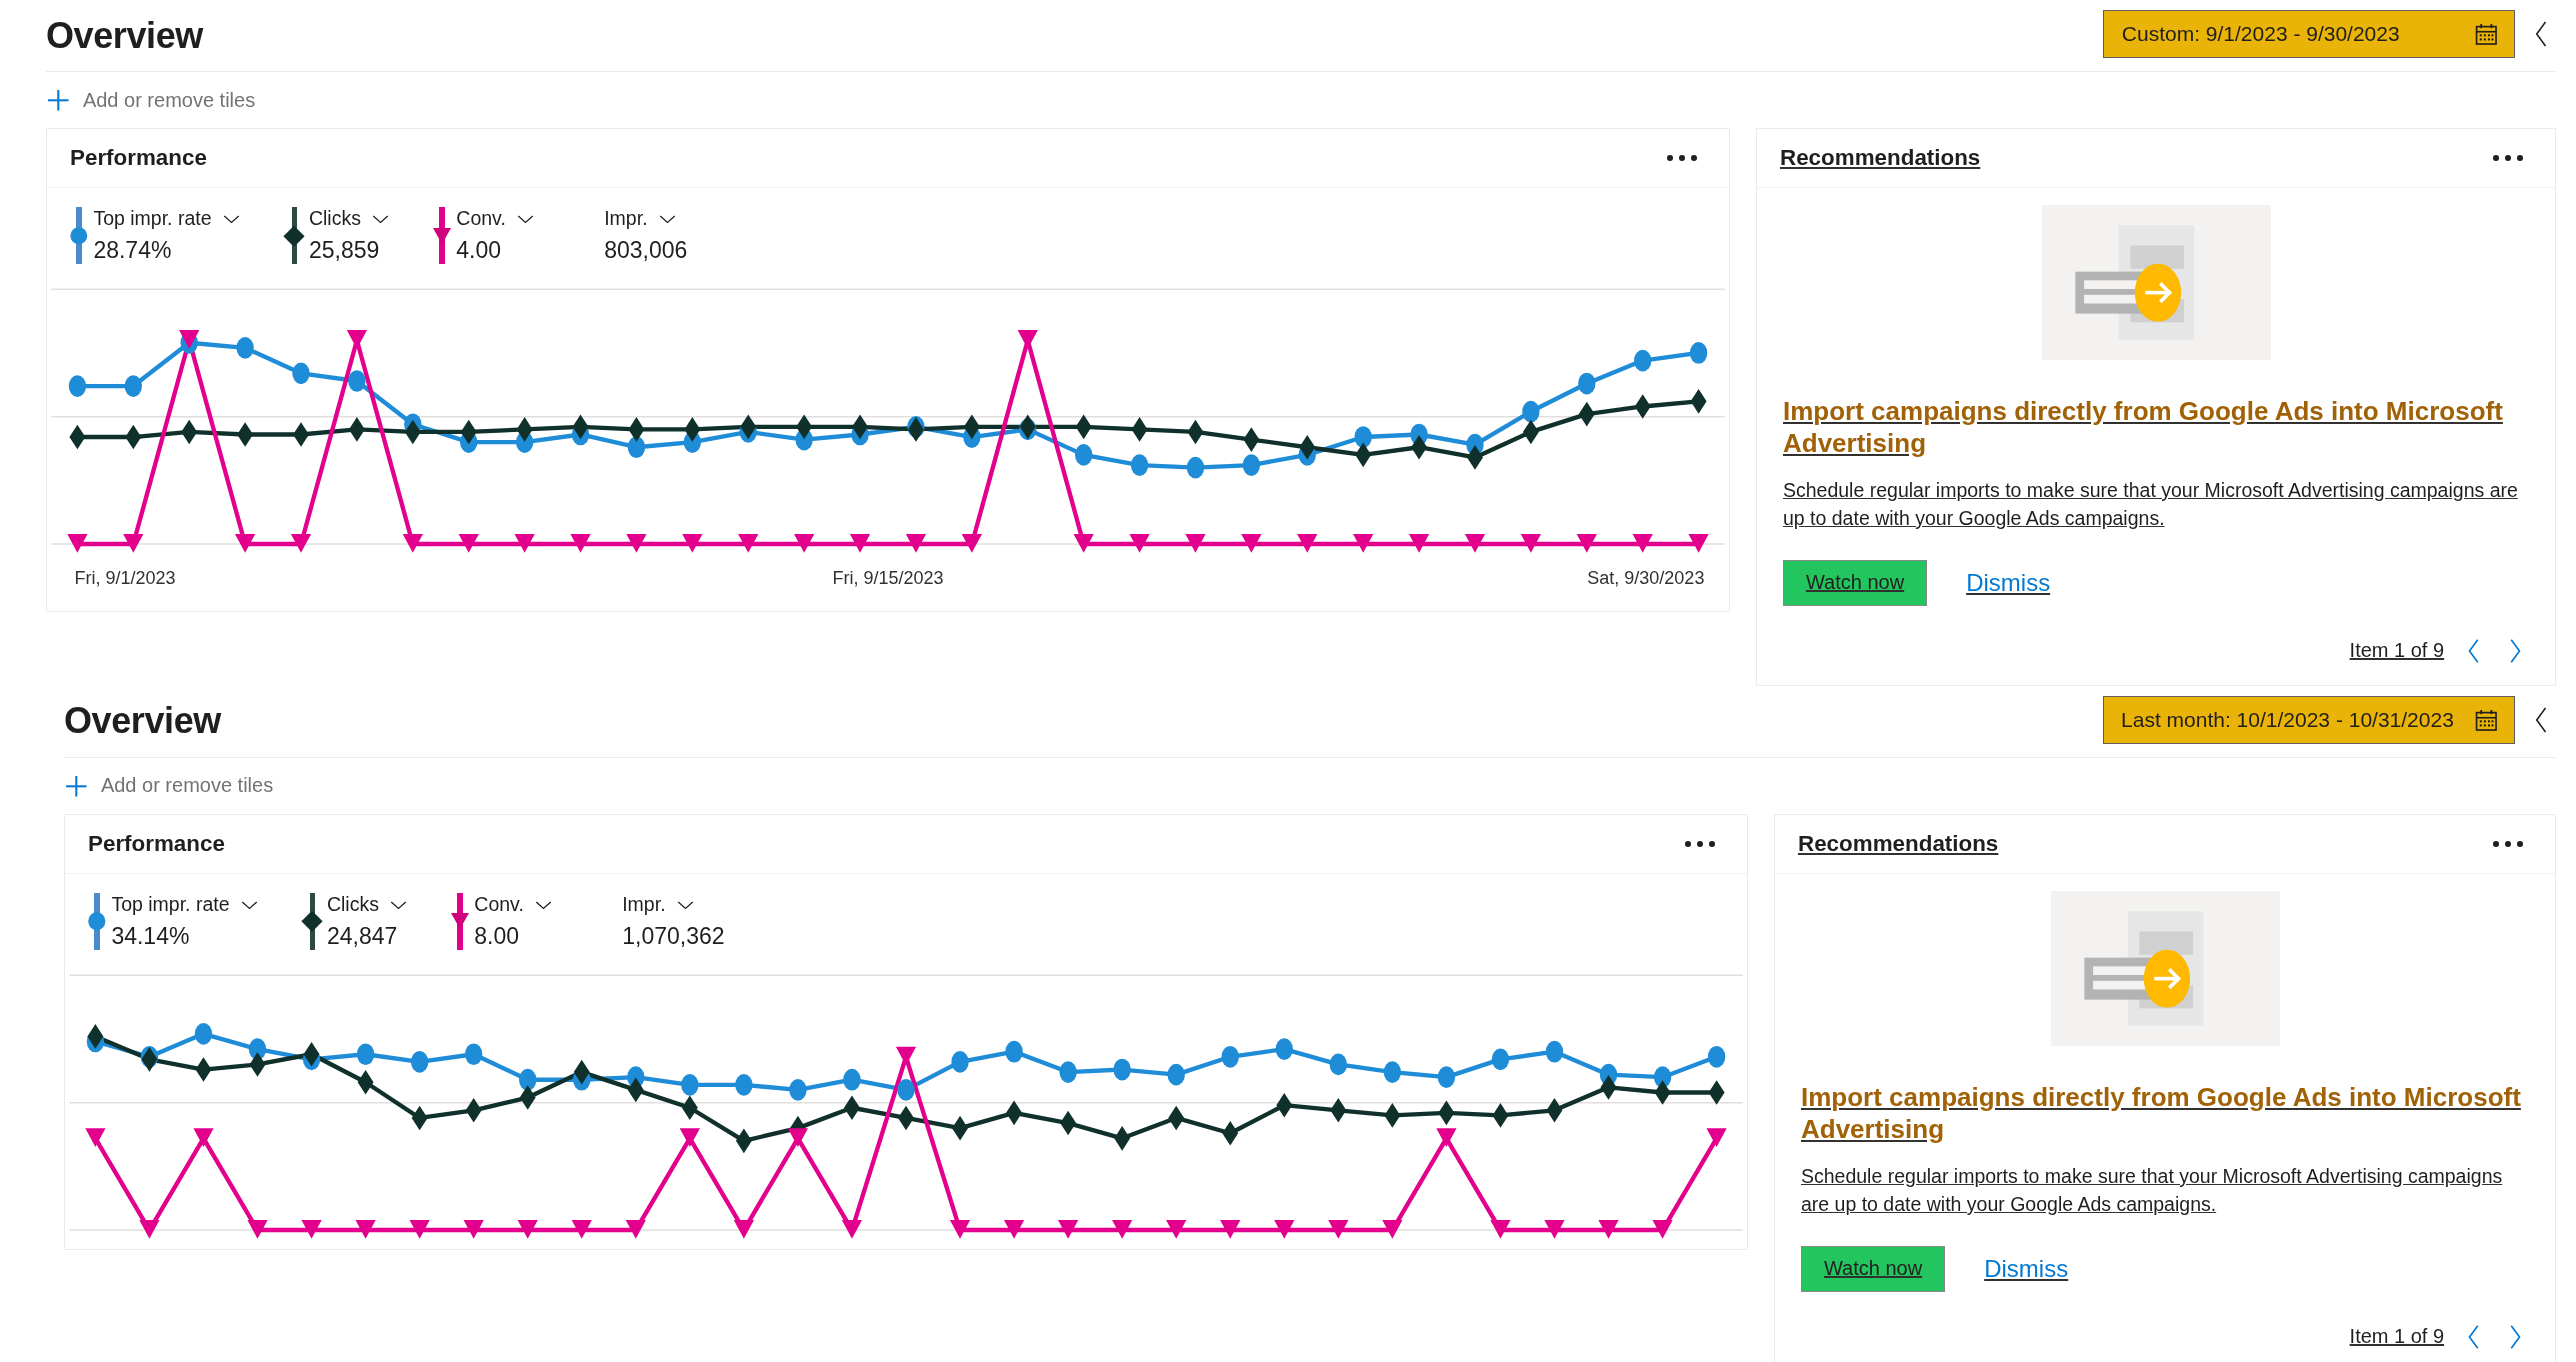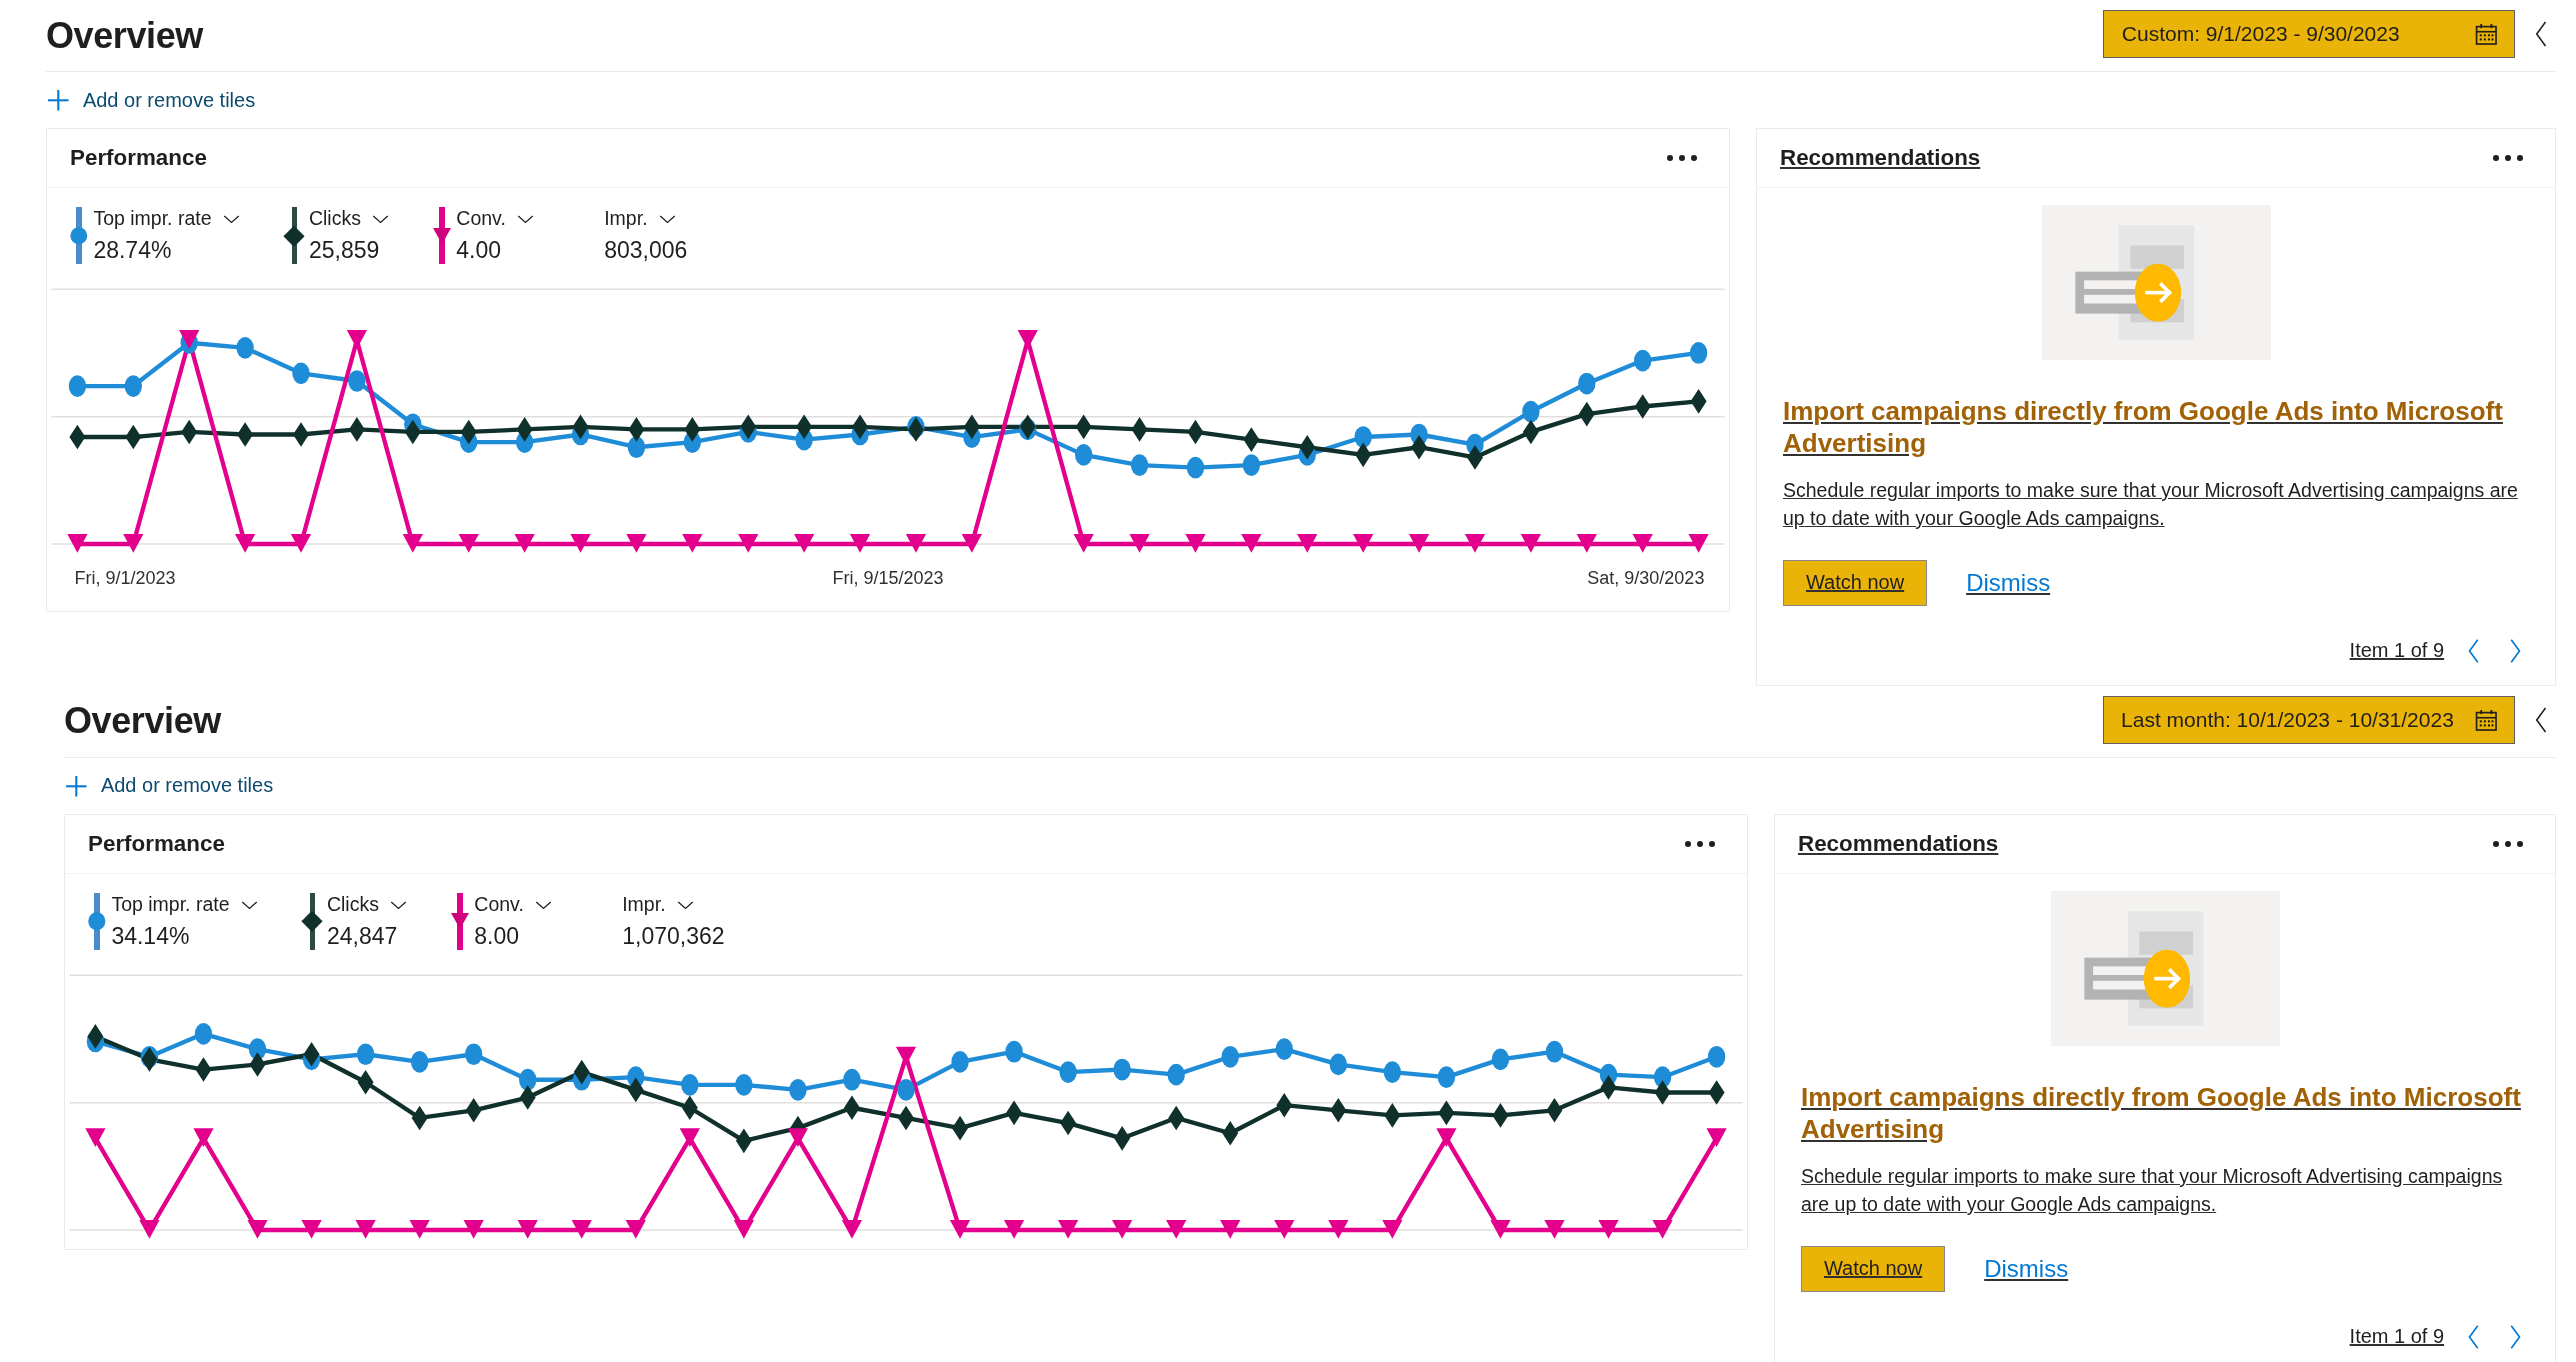--- a/index.html
+++ b/index.html
@@ -59,21 +59,21 @@
   .add-tiles {
     display: inline-flex;
     align-items: center;
     gap: 12.3px;
     cursor: pointer;
     background: none;
     border: none;
     font-family: inherit;
   }
   .plus-icon { width: 24.6px; height: 24.6px; color: #0078d4; flex: none; }
-  .add-tiles-label { font-size: 20px; color: #0c4a6e; }
+  .add-tiles-label { font-size: 20px; color: #737373; }
 
   
   .cards-row { display: flex; gap: 26px; align-items: flex-start; }
   .card {
     background: #fff;
     border: 1.4px solid #edebe9;
   }
   .card-header {
     height: 59px;
     display: flex;
@@ -130,21 +130,21 @@
   .rec-body { padding: 0 24.6px 0 24.6px; position: relative; }
   .rec-illus { display: flex; justify-content: center; padding-top: 17.4px; }
   .rec-title {
     font-size: 26px; font-weight: 600; line-height: 1.22;
     color: #a16207; margin-top: 36px; padding: 0 1.4px;
   }
   .rec-desc { font-size: 19.5px; line-height: 1.45; color: #201f1e; margin-top: 16px; padding: 0 1.4px; }
   .rec-actions { display: flex; align-items: center; gap: 39px; margin-top: 27.5px; padding-left: 1.4px; }
   .btn-outline {
     height: 46px; padding: 0 22px;
-    border: 1.4px solid #8a8886; background: #eab308;
+    border: 1.4px solid #8a8886; background: #22c55e;
     font-size: 20px; color: #201f1e; cursor: pointer;
     font-family: inherit;
   }
   .link-btn {
     background: none; border: none; cursor: pointer;
     font-size: 24px; color: #0078d4; font-family: inherit; padding: 0; text-align: center;
   }
   .rec-pager {
     display: flex; align-items: center; justify-content: flex-end;
     gap: 19px; margin-top: 30px; padding-right: 4.3px; padding-bottom: 19px;

